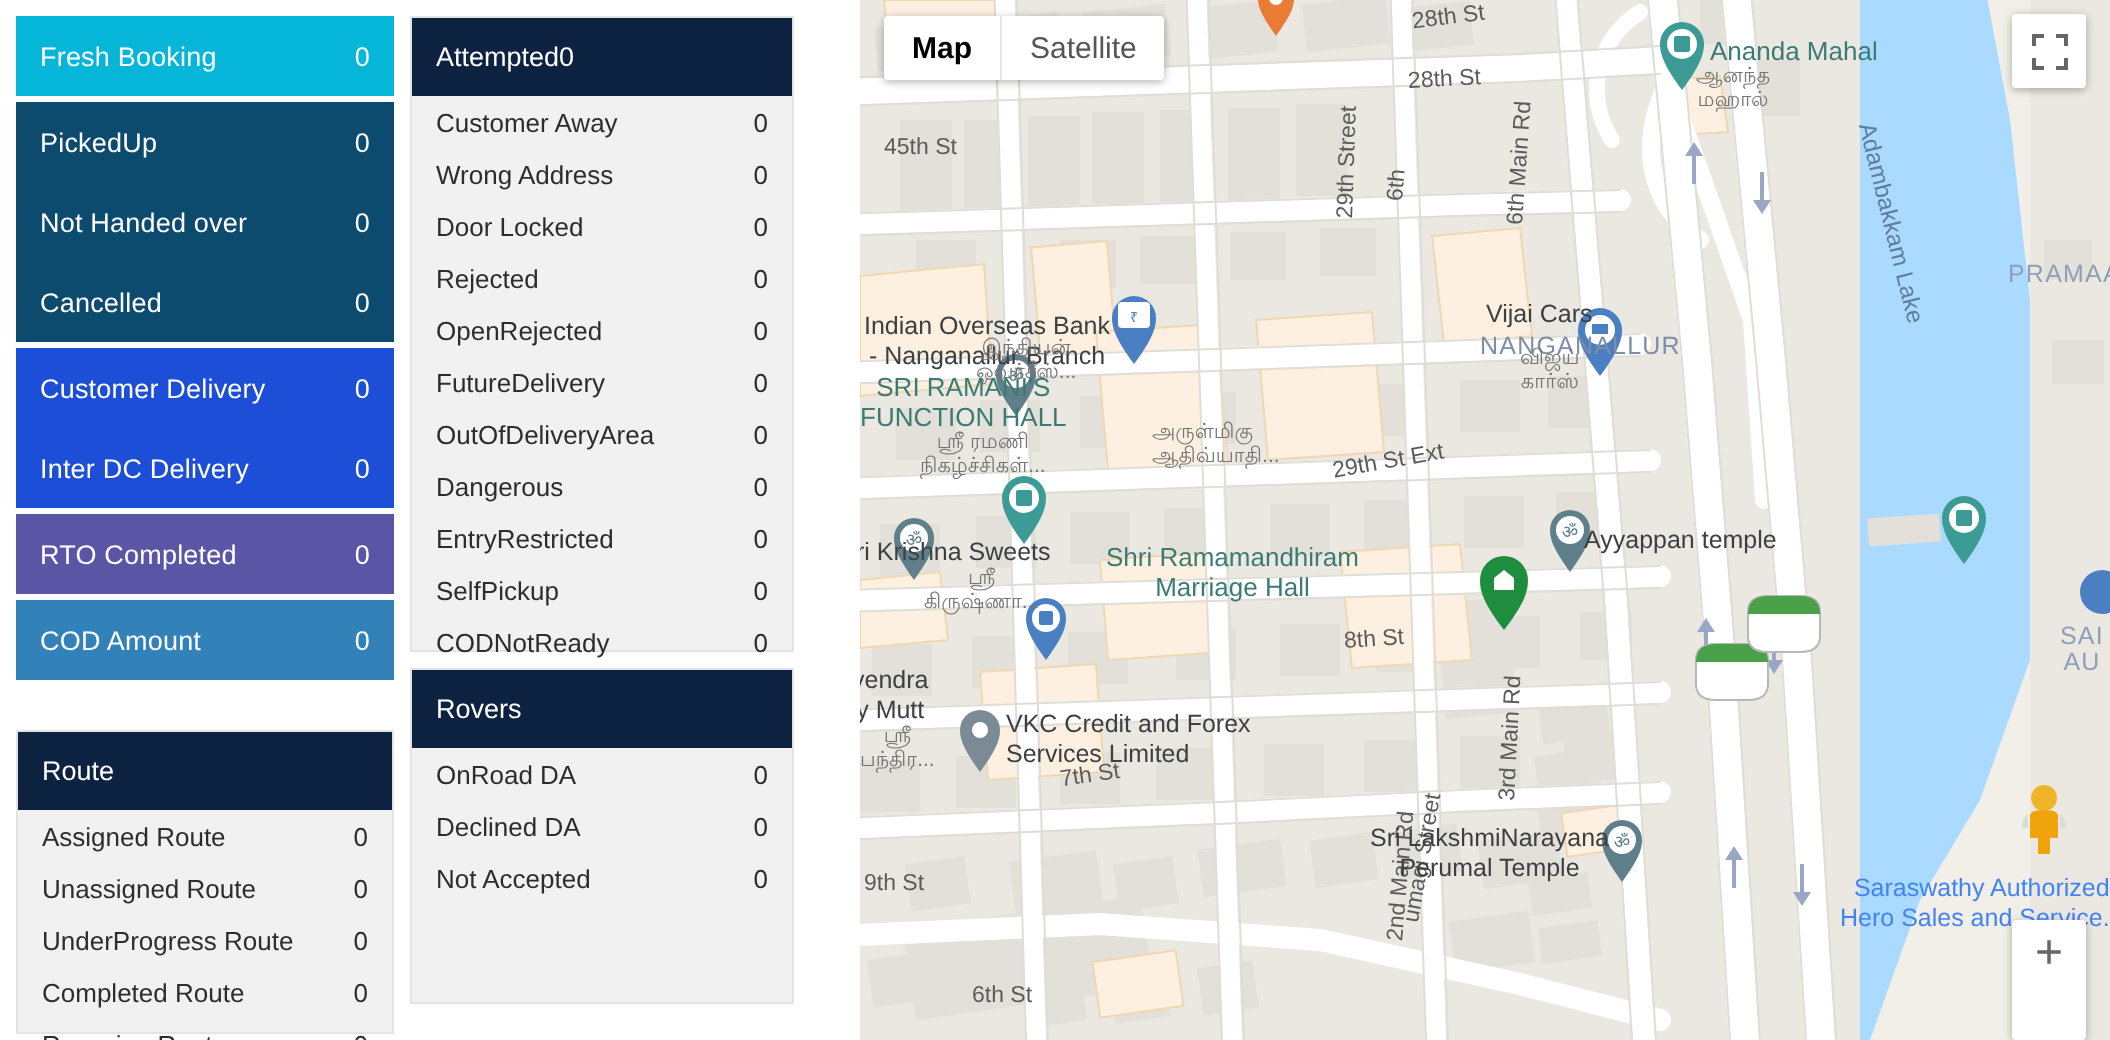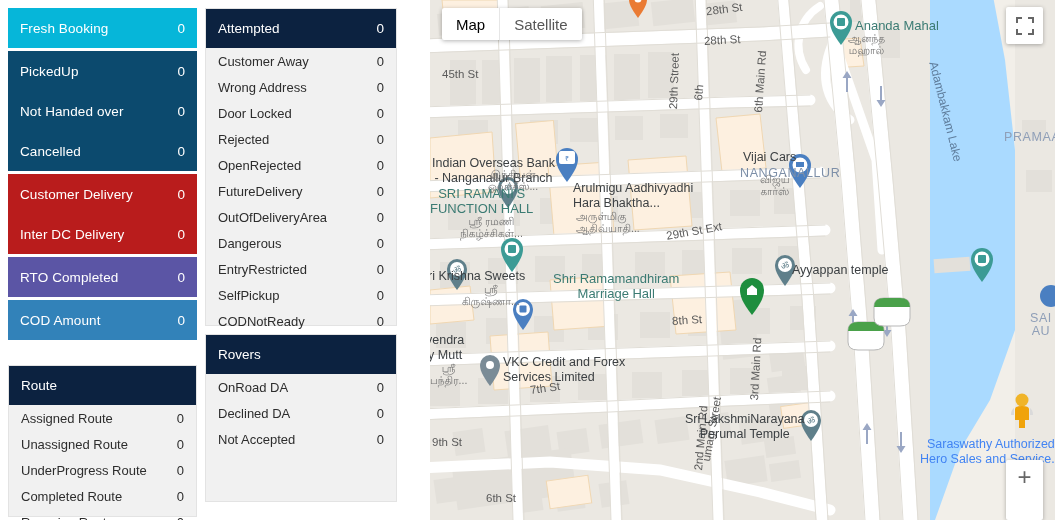--- a/index.html
+++ b/index.html
@@ -27,21 +27,21 @@
   }
   .statrow .val { font-size: 13.5px; }
 
   .grp { margin-bottom: 3px; }
 
   
   .panel { background: #f1f1f1; border: 1px solid #e3e3e3; }
   .panel-head {
     background: #0c2240;
     color: #ffffff;
-    display: flex; align-items: center; justify-content: space-between;
+    display: flex; align-items: center; 
     padding: 0 12px;
     height: 39px;
     font-size: 13.5px;
   }
   .panel-body { padding: 0; }
   .panel-row {
     display: flex; align-items: center; justify-content: space-between;
     padding: 0 12px;
     height: 26px;
     font-size: 13px;
@@ -73,21 +73,21 @@
     border-radius: 2px;
   }
   .maptype {
     left: 12px; top: 8px;
     display: flex; height: 32px; align-items: stretch;
   }
   .maptype div {
     display: flex; align-items: center; padding: 0 14px;
     font-size: 15px; color: #565656; cursor: pointer;
   }
-  .maptype div.active { color: #000; font-weight: normal; }
+  .maptype div.active { color: #000; font-weight: bold; }
   .maptype div + div { border-left: 1px solid #e6e6e6; }
 
   .fsbtn {
     right: 12px; top: 7px;
     width: 37px; height: 37px;
     display: flex; align-items: center; justify-content: center;
     cursor: pointer;
   }
   .zoombtn {
     right: 12px; bottom: 0px;
@@ -132,21 +132,21 @@
             </div>
             <div class="statrow">
               <span>Not Handed over</span>
               <span class="val">0</span>
             </div>
             <div class="statrow">
               <span>Cancelled</span>
               <span class="val">0</span>
             </div>
           </div>
-          <div class="grp" style="background: #b91c1c;">
+          <div class="grp" style="background: #1d4ed8;">
             <div class="statrow">
               <span>Customer Delivery</span>
               <span class="val">0</span>
             </div>
             <div class="statrow">
               <span>Inter DC Delivery</span>
               <span class="val">0</span>
             </div>
           </div>
           <div class="grp" style="background: rgb(91, 85, 165);">
@@ -563,22 +563,20 @@
     <div class="lbl lbl-poi ctr" style="left:2px; top:139px; line-height:15px; white-space:pre;margin-top:17px;">Indian Overseas Bank
 - Nanganallur Branch</div>
     <div class="lbl lbl-tamil ctr" style="left:58px; top:168px; line-height:12px; white-space:pre;">இந்தியன்
 ஓவர்சீஸ்...</div>
 
     <div class="lbl lbl-poi2 ctr" style="left:0px; top:186px; line-height:15px; white-space:pre;">SRI RAMANI'S
 FUNCTION HALL</div>
     <div class="lbl lbl-tamil ctr" style="left:30px; top:215px; line-height:12px; white-space:pre;">ஸ்ரீ ரமணி
 நிகழ்ச்சிகள்...</div>
 
-    <div class="lbl lbl-poi" style="left:143px; top:181px; line-height:15px; white-space:pre;">Arulmigu Aadhivyadhi
-Hara Bhaktha...</div>
     <div class="lbl lbl-tamil" style="left:146px; top:210px; line-height:12px; white-space:pre;">அருள்மிகு
 ஆதிவ்யாதி...</div>
 
     <div class="lbl lbl-poi" style="left:313px; top:150px;">Vijai Cars</div>
     <div class="lbl lbl-tamil ctr" style="left:330px; top:173px; line-height:12px; white-space:pre;">விஜய்
 கார்ஸ்</div>
 
     <div class="lbl lbl-poi" style="left:-2px; top:269px;">ri Krishna Sweets</div>
     <div class="lbl lbl-tamil ctr" style="left:32px; top:283px; line-height:12px; white-space:pre;">ஸ்ரீ
 கிருஷ்ணா...</div>

